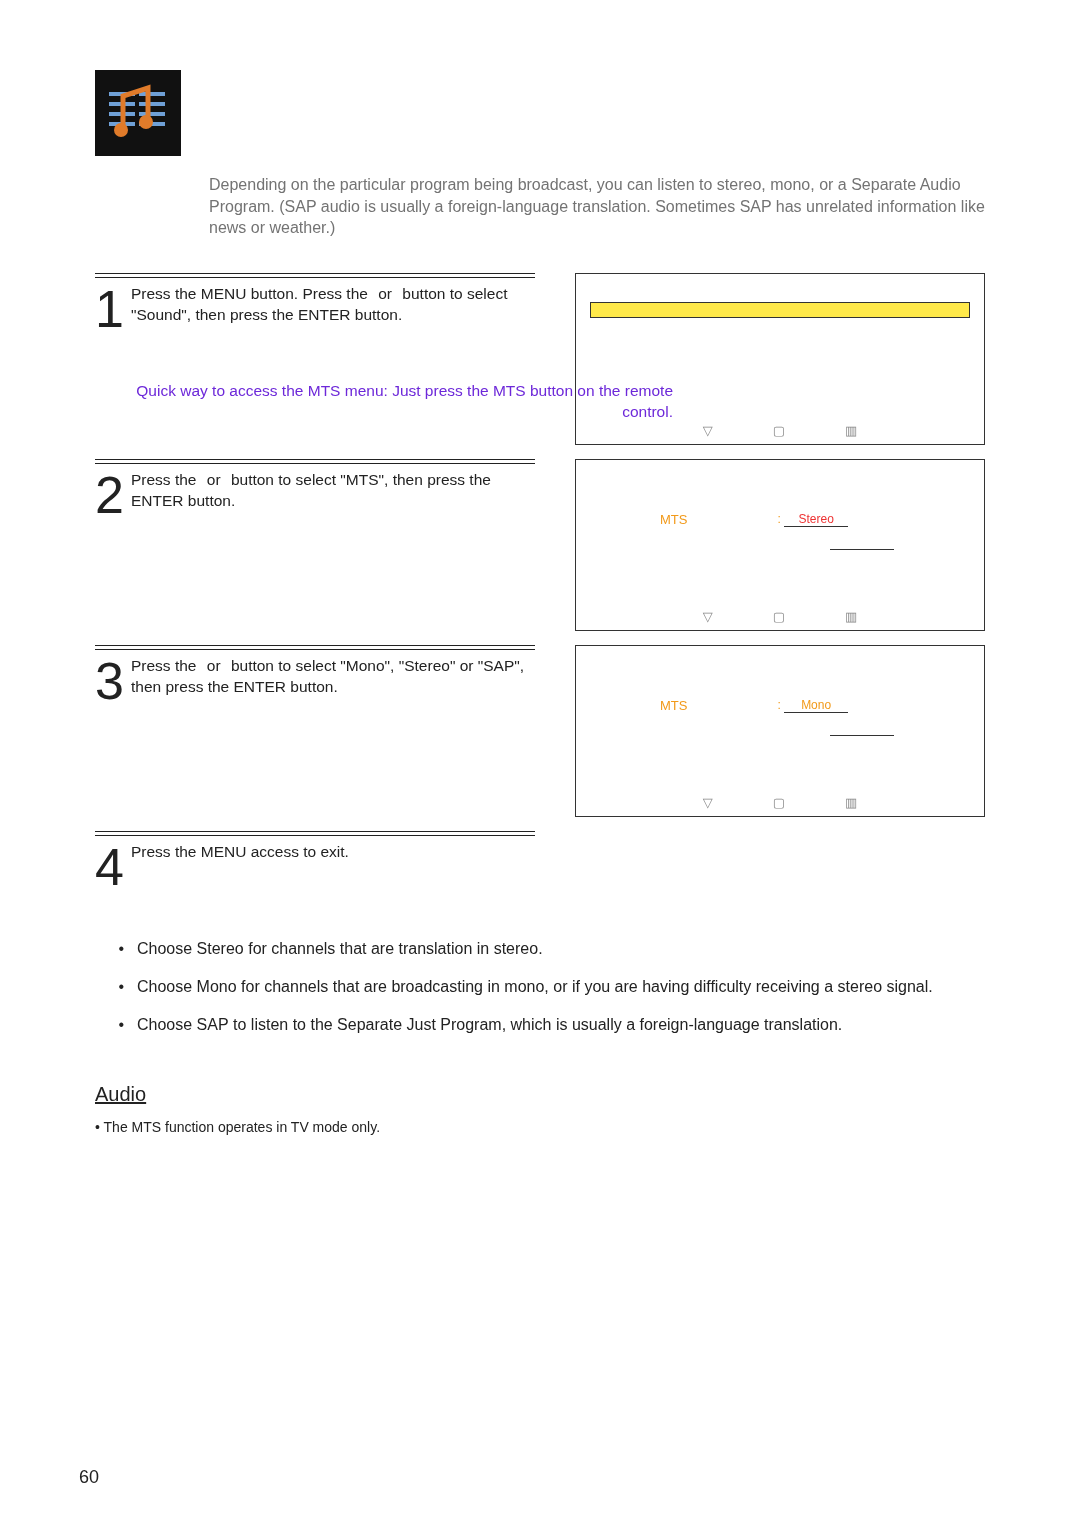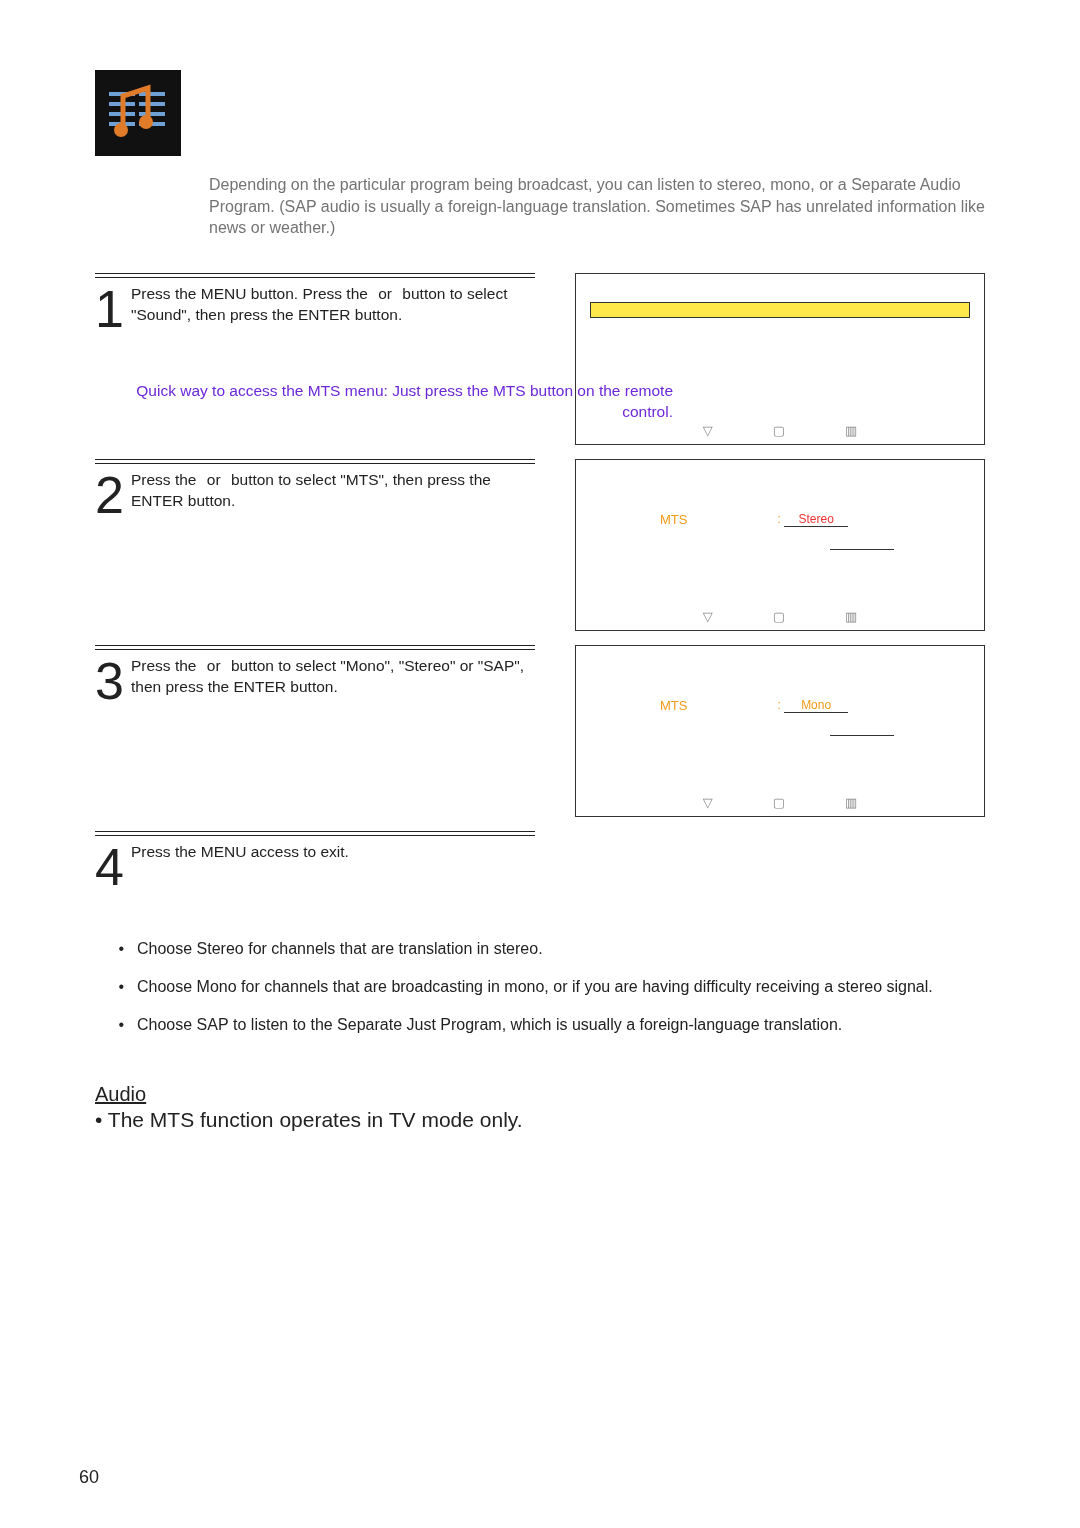--- a/index.html
+++ b/index.html
@@ -85,21 +85,21 @@
   .bullets { margin: 46px 0 0 38px; font-size:16px; line-height:1.5;}
   .bullets li { margin-bottom:14px; padding-left:4px;}
   .bullets li::marker { content:"•  "; }
   .bold { font-weight:500; }
   .note-head {
     font-family: Arial, sans-serif;
     text-decoration: underline;
     font-size:20px;
     margin-top: 46px;
   }
-  .note-body { font-size:21px; margin-top:2px;}
+  .note-body { font-size:14px; margin-top:13px;}
   .note-body::before { content:"• "; }
   .page-num {
     position:absolute;
     bottom: 40px;
     left: 79px;
     font-size:18px;
   }
   .step1-block { position:relative; }
 </style>
 </head>

